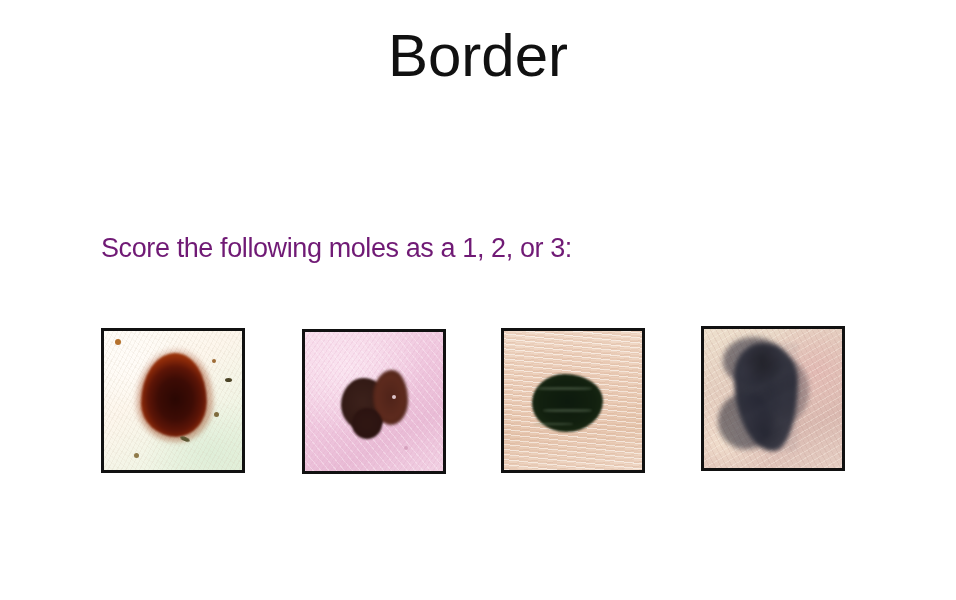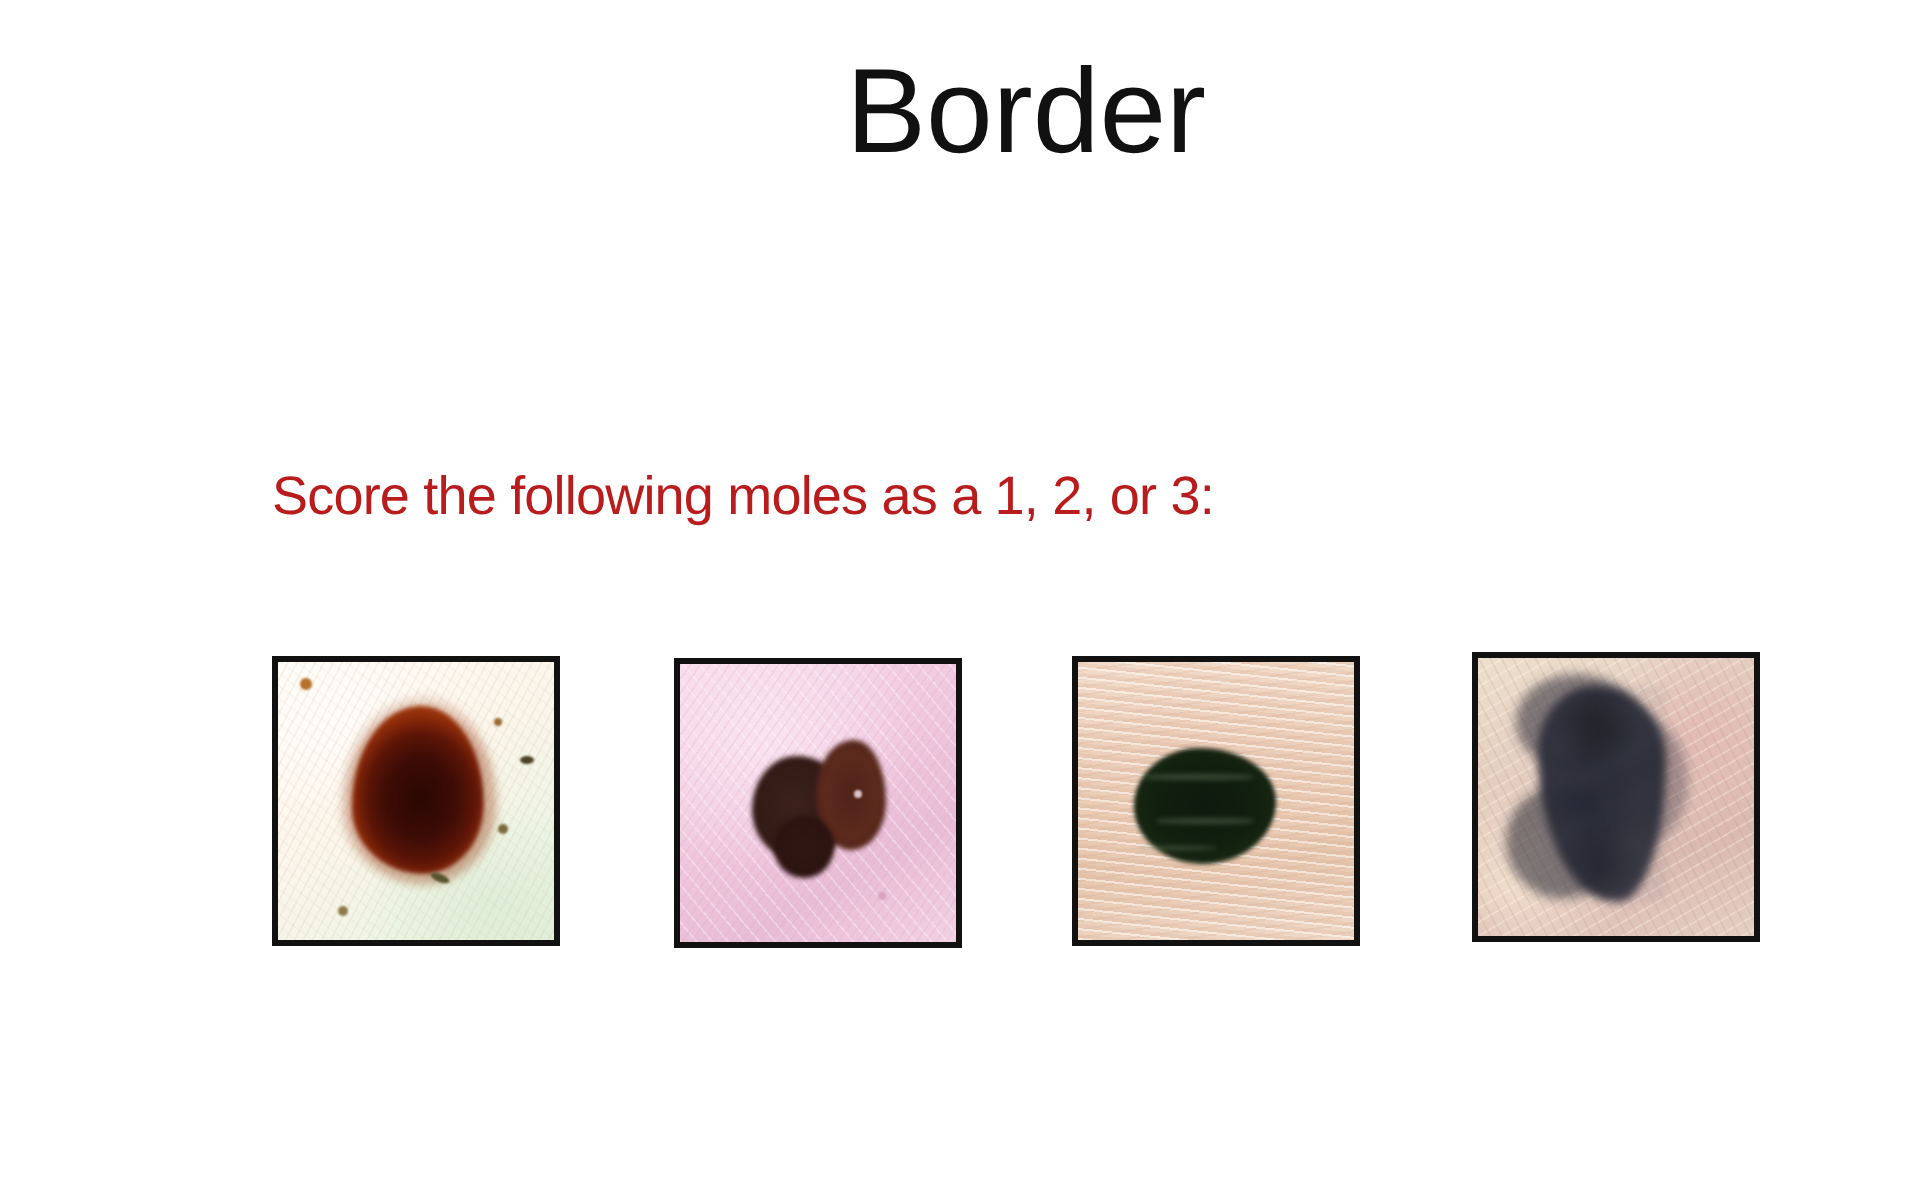--- a/index.html
+++ b/index.html
@@ -13,21 +13,20 @@
     overflow: hidden;
     font-family: "DejaVu Sans", sans-serif;
     position: relative;
   }
   .slide {
     position: absolute;
     left: 0; top: 0;
     width: 848px;
     height: 600px;
     background: #ffffff;
-    margin-left: 35px;
   }
   .slide-title {
     position: absolute;
     left: 0;
     top: 24px;
     width: 956px;
     text-align: center;
     font-family: "Liberation Sans", sans-serif;
     font-size: 60px;
     font-weight: 400;
@@ -35,21 +34,21 @@
     letter-spacing: 0px;
     line-height: 1.05;
   }
   .instruction {
     position: absolute;
     left: 101px;
     top: 233px;
     font-family: "Liberation Sans", sans-serif;
     font-size: 27px;
     font-weight: 400;
-    color: #b91c1c;
+    color: #701a75;
     letter-spacing: -0.4px;
     white-space: nowrap;
   }
   .mole-row {
     position: absolute;
     left: 0;
     top: 326px;
     width: 956px;
     height: 150px;
   }

